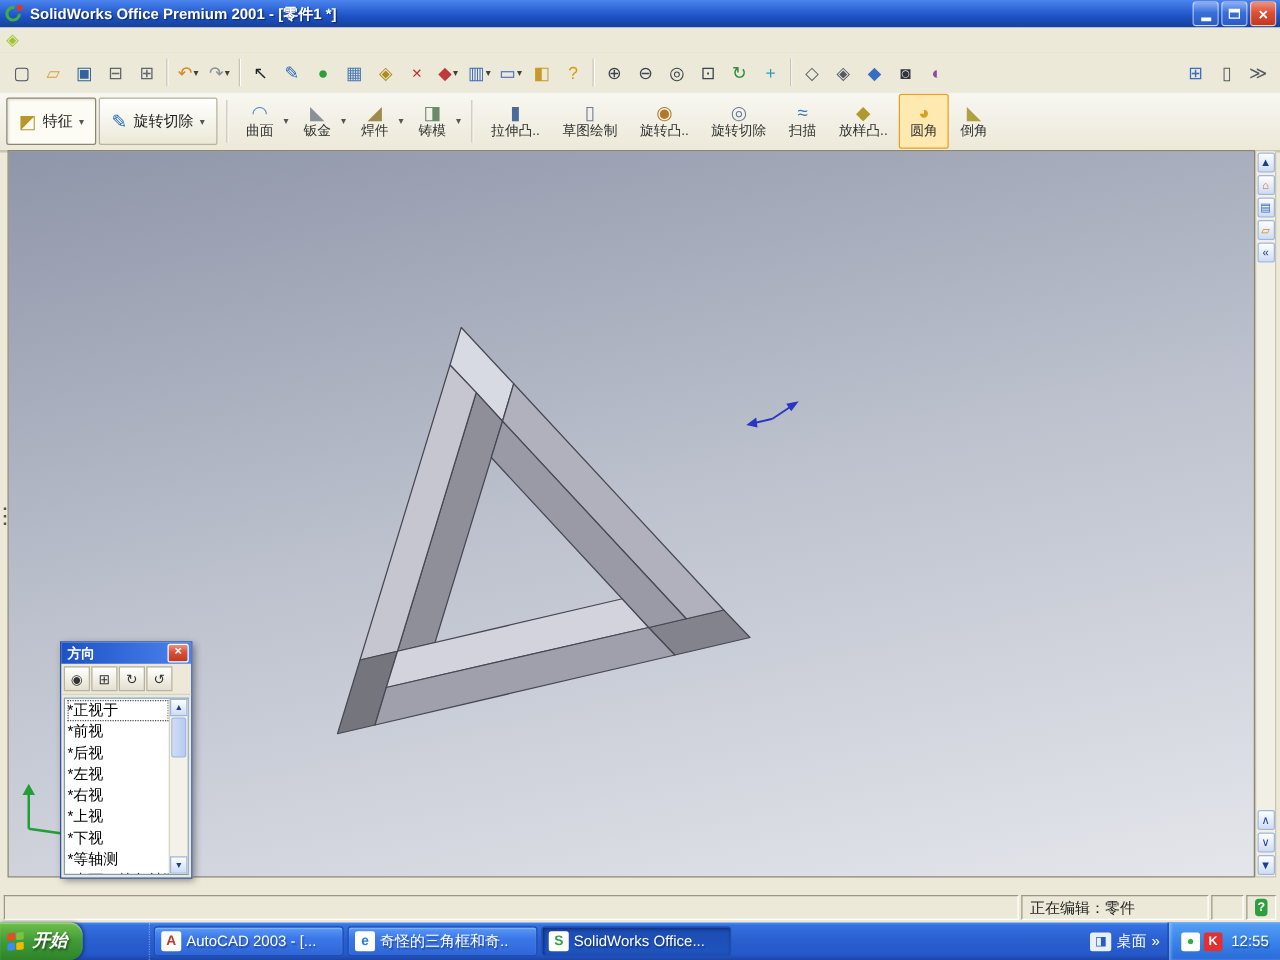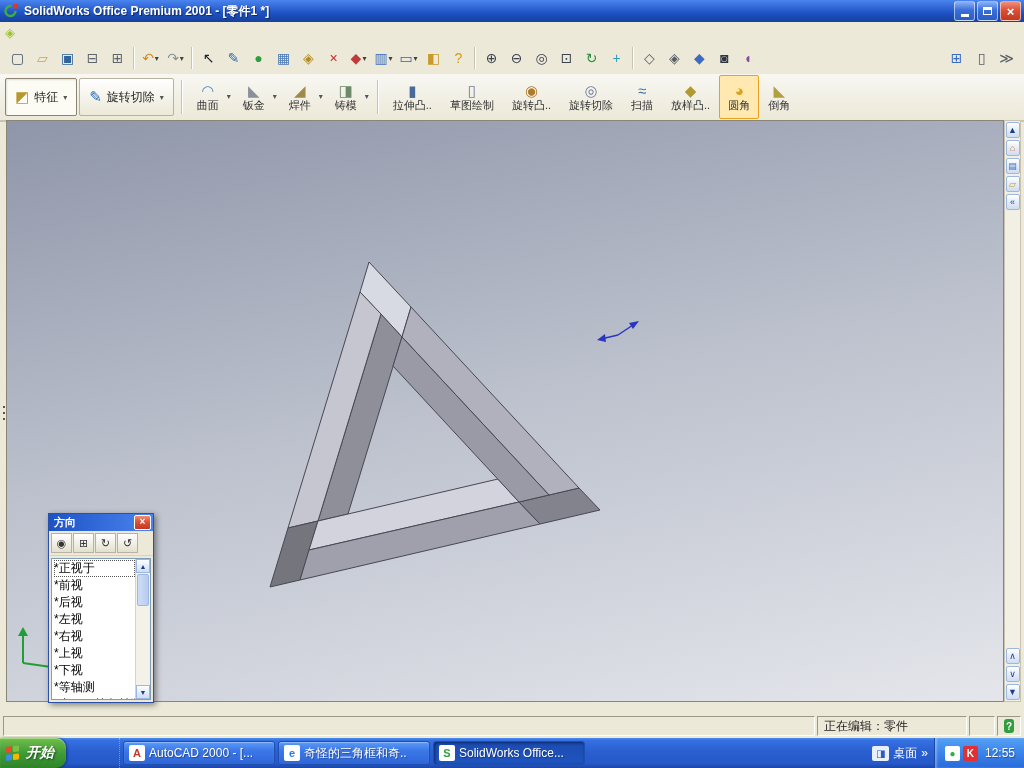--- a/index.html
+++ b/index.html
@@ -438,21 +438,21 @@
           <i class="fl f2"></i>
           <i class="fl f3"></i>
           <i class="fl f4"></i>
         </span>
       <span id="start-label">开始</span>
     </div>
     <div id="quick-launch"></div>
     <div id="task-buttons">
         <div class="task-btn">
           <span class="task-ic" style="background: rgb(255, 255, 255); color: rgb(192, 57, 43);">A</span>
-          <span class="task-label">AutoCAD 2000 - [...</span>
+          <span class="task-label">AutoCAD 2003 - [...</span>
         </div>
         <div class="task-btn">
           <span class="task-ic" style="background: rgb(255, 255, 255); color: rgb(42, 125, 224);">e</span>
           <span class="task-label">奇怪的三角框和奇..</span>
         </div>
         <div class="task-btn active">
           <span class="task-ic" style="background: rgb(255, 255, 255); color: rgb(47, 158, 68);">S</span>
           <span class="task-label">SolidWorks Office...</span>
         </div>
       </div>

